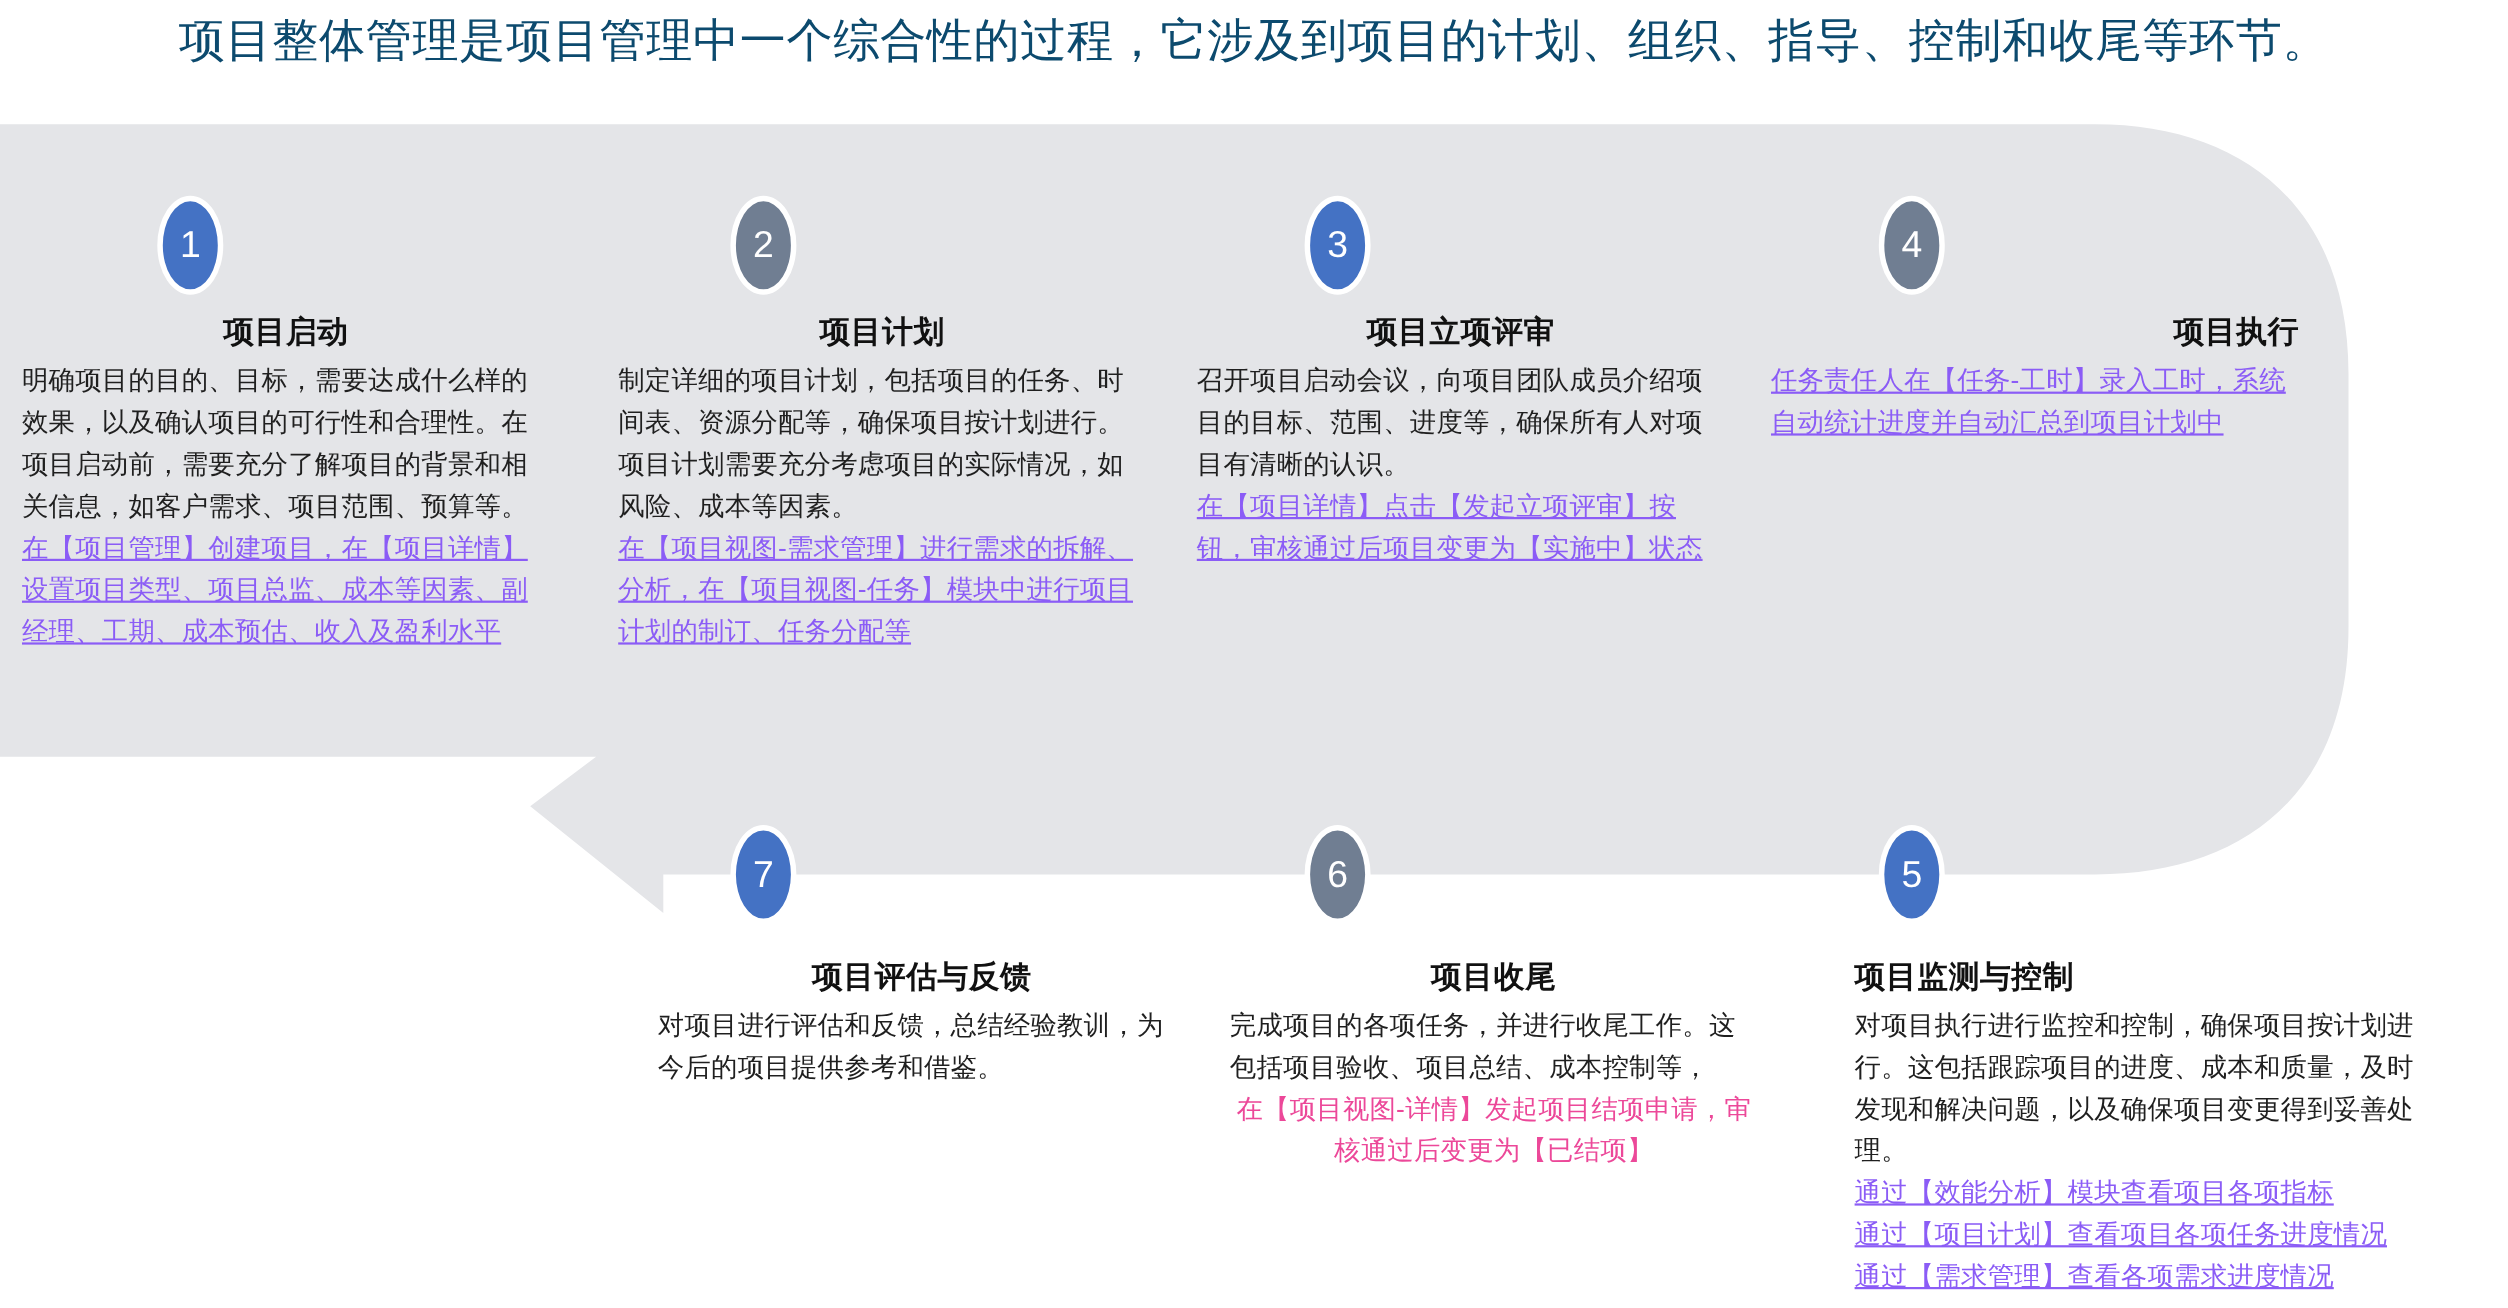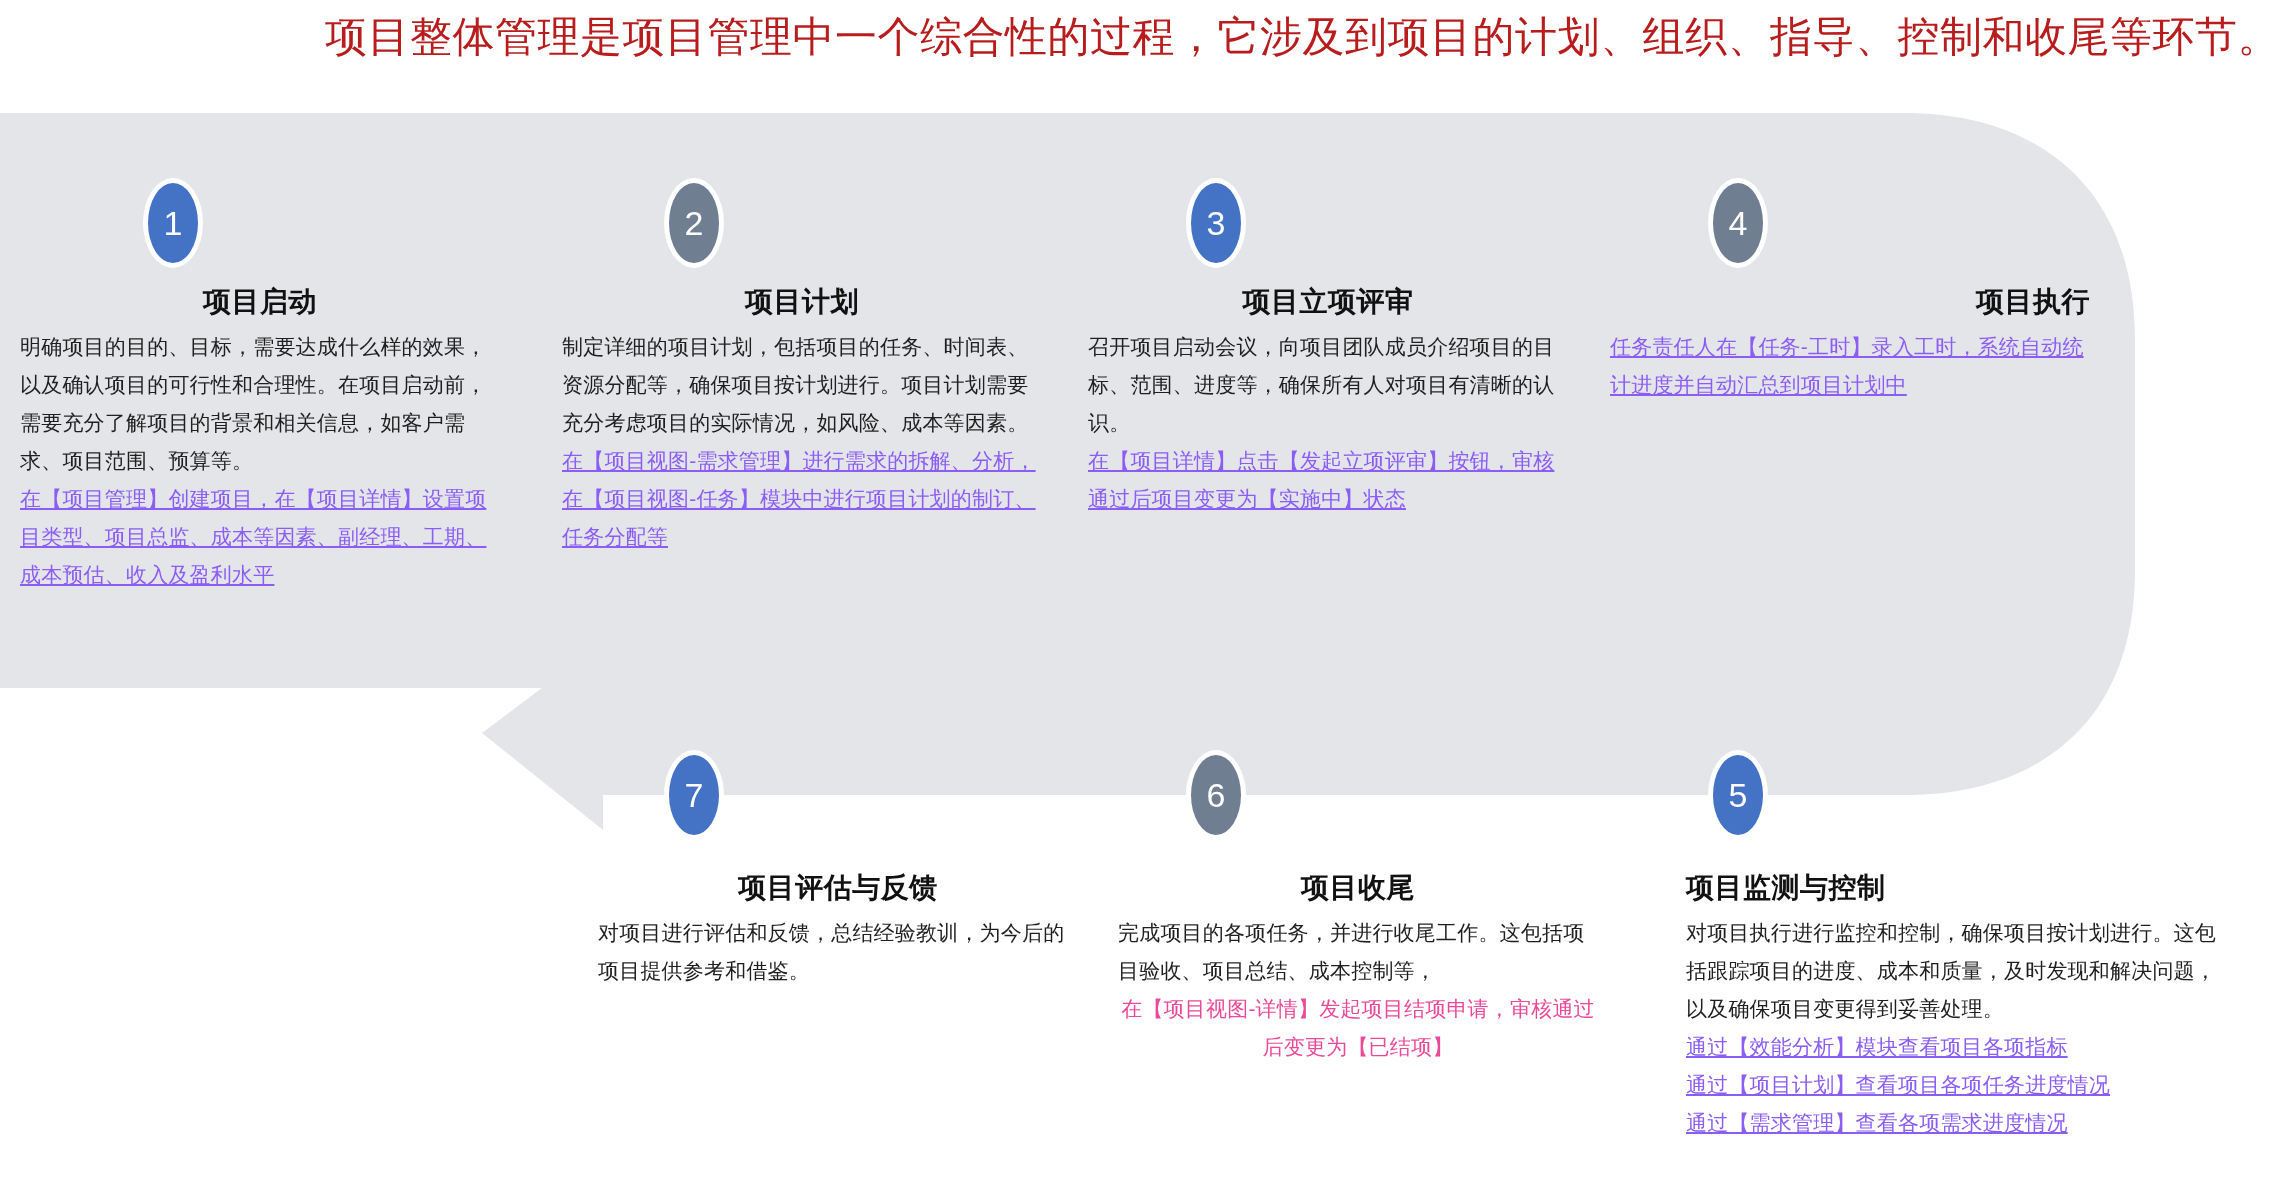--- a/index.html
+++ b/index.html
@@ -18,24 +18,24 @@
     overflow: hidden;
     background: #ffffff;
   }
 
   
   .page-title {
     position: absolute;
     left: 0;
     top: 8px;
     width: 2280px;
-    text-align: right;
+    text-align: center;
     font-size: 42px;
     font-weight: 400;
-    color: #b91c1c;
+    color: #0c4a6e;
     letter-spacing: 0.5px;
     line-height: 58px;
     white-space: nowrap;
   }
 
   
   #ribbon {
     position: absolute;
     left: 0;
     top: 0;
@@ -71,21 +71,21 @@
   .step h3 {
     margin: 0 0 6px 0;
     font-size: 28px;
     font-weight: bold;
     color: #111111;
     line-height: 40px;
     letter-spacing: 0.5px;
   }
   .step p {
     margin: 0;
-    font-size: 21px;
+    font-size: 24px;
     line-height: 38px;
     color: #1f1f1f;
     letter-spacing: 0.2px;
   }
   .step p.accent {
     color: #8b5cf6;
     text-decoration: underline;
   }
   .step p.accent-soft {
     color: #ec4899;

